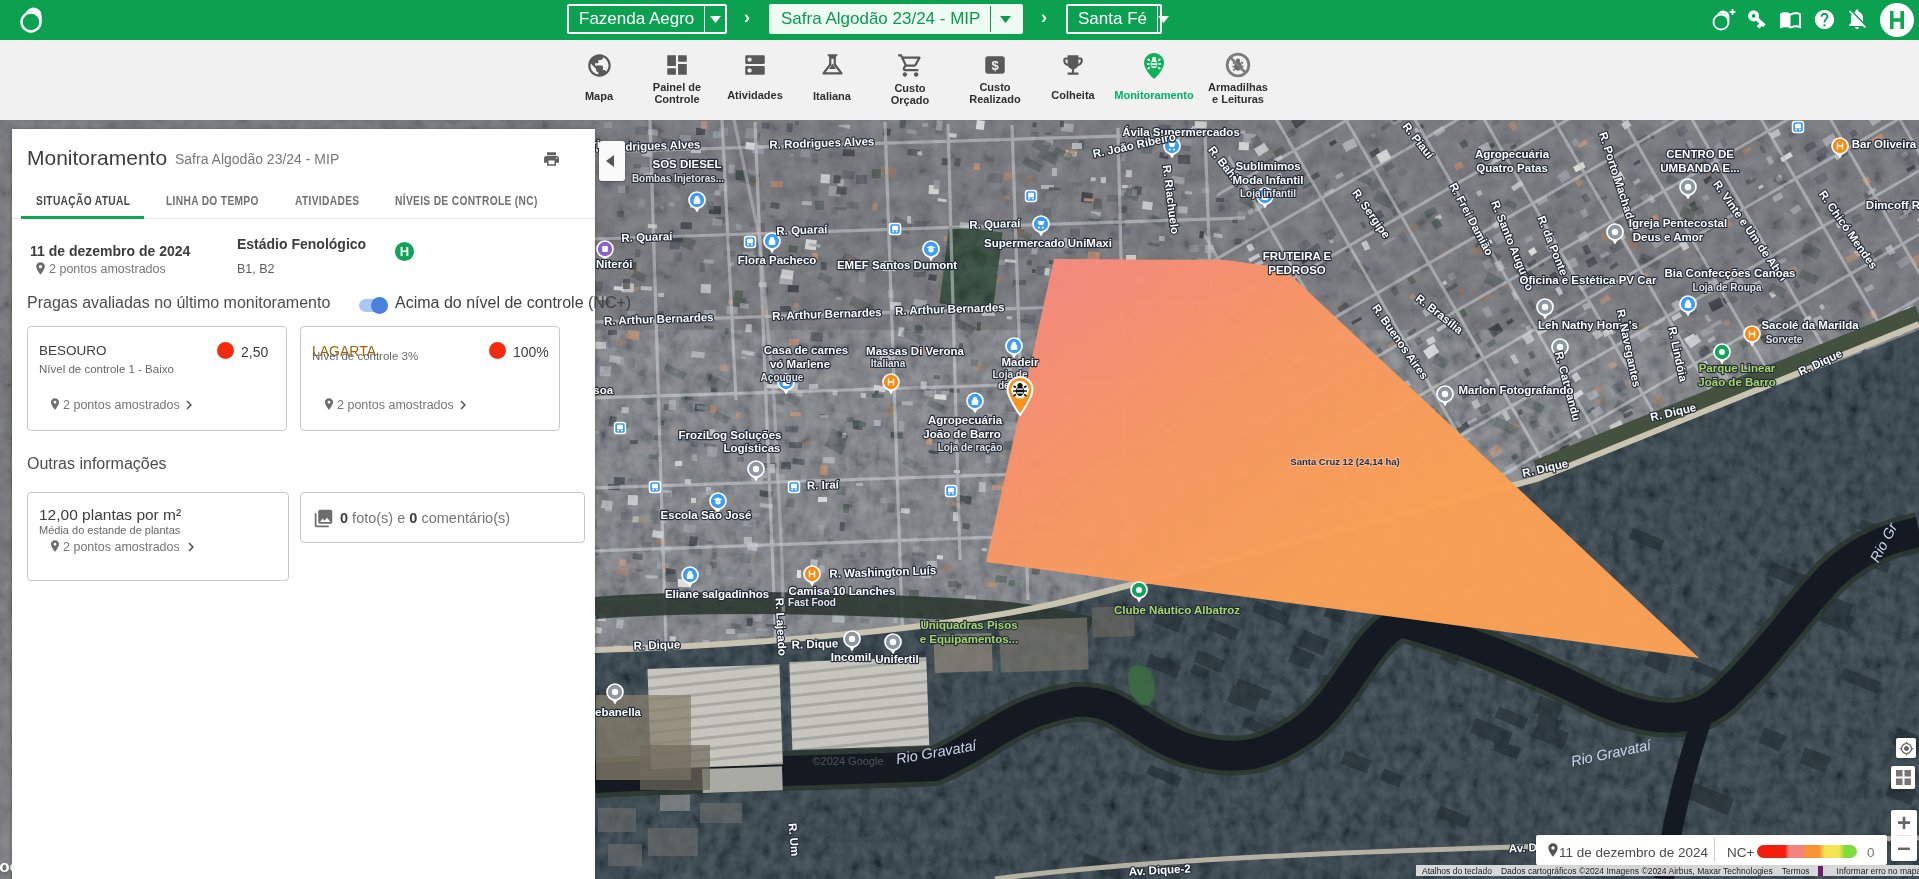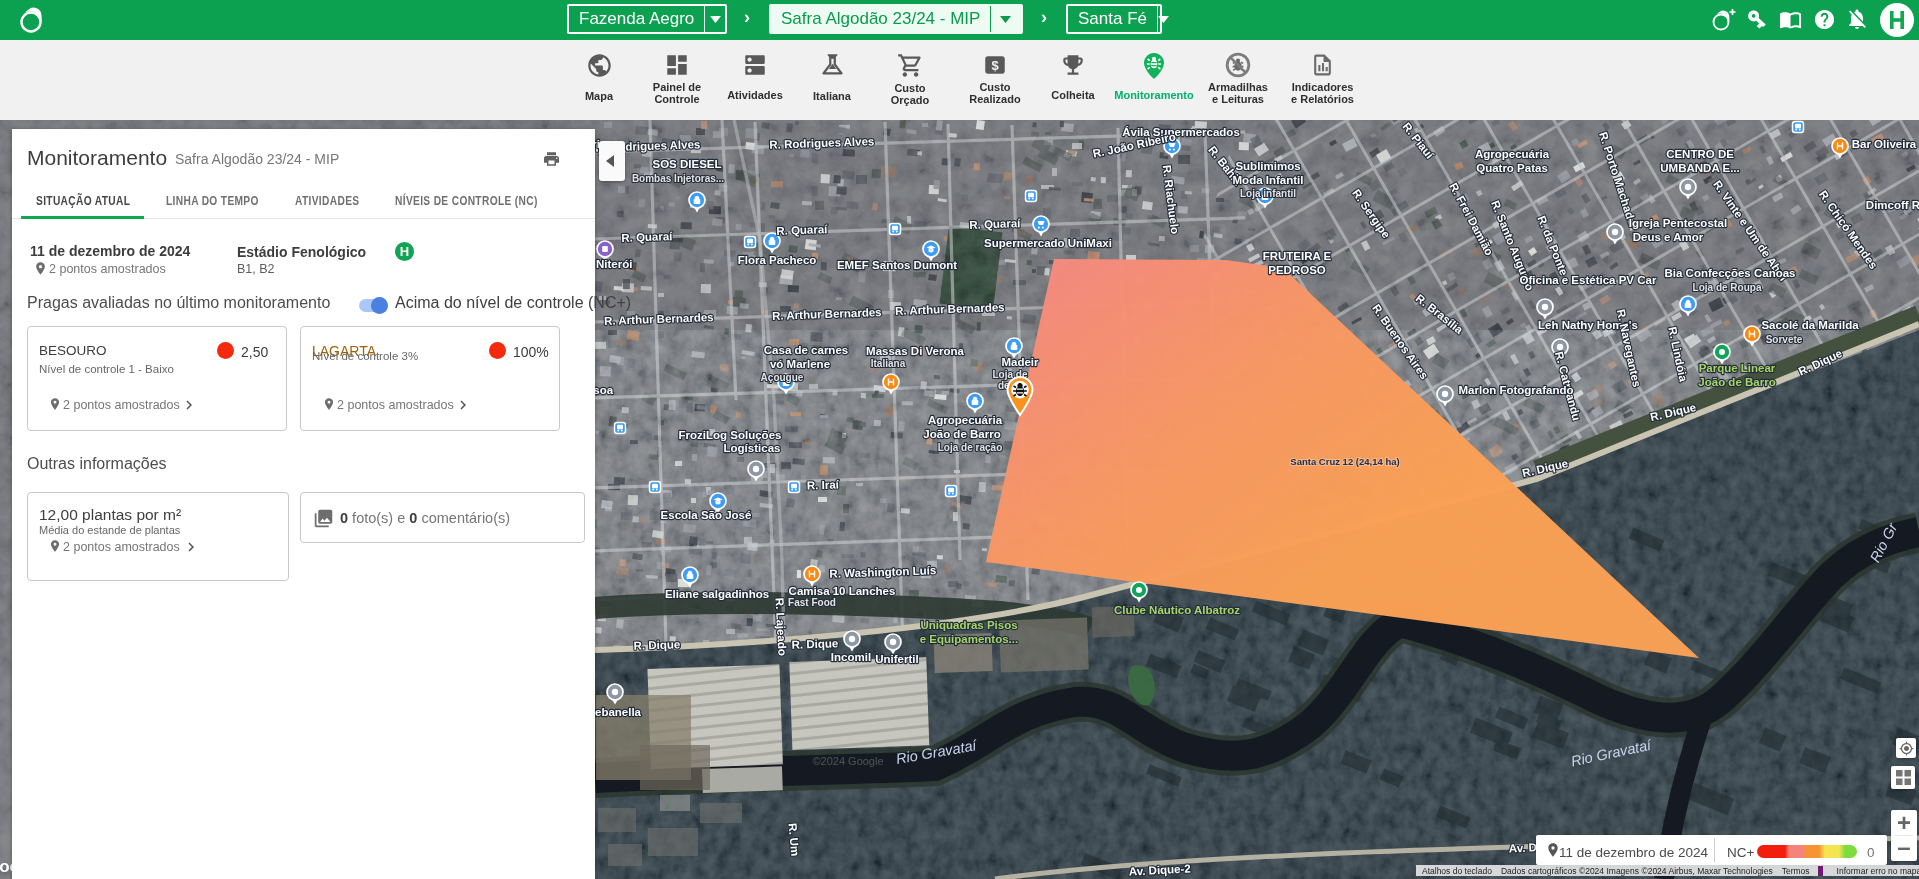--- a/index.html
+++ b/index.html
@@ -149,27 +149,20 @@
       <svg width="26" height="26" viewBox="0 0 24 24">
         <circle cx="12" cy="12" r="10" fill="none" stroke="#7d7d7d" stroke-width="2.6"></circle>
         <g fill="#6a6a6a">
           <ellipse cx="12" cy="13" rx="3.4" ry="4.2"></ellipse>
           <circle cx="12" cy="7.8" r="1.9"></circle>
           <path d="M7.2 10.5l2-1M7 13.5h2M7.6 17l1.8-1.4M16.8 10.5l-2-1M17 13.5h-2M16.4 17l-1.8-1.4" stroke="#6a6a6a" stroke-width="1.4"></path>
         </g>
         <path d="M5 5l14 14" stroke="#7d7d7d" stroke-width="2.4"></path>
       </svg>
       <div>Armadilhas<br>e Leituras</div>
-    </div>
- <div class="nav" style="left:1275px;width:95px">
-      <svg width="25" height="26" viewBox="0 0 24 24" fill="#6a6a6a">
-        <path d="M14 2H6c-1.1 0-2 .9-2 2v16c0 1.1.9 2 2 2h12c1.1 0 2-.9 2-2V8l-6-6zm4 18H6V4h7v5h5v11z"></path>
-        <path d="M8 12h2v6H8zm3.5-2h2v8h-2zm3.5 4h2v4h-2z"></path>
-      </svg>
-      <div>Indicadores<br>e Relatórios</div>
     </div>
 </div>
 <svg id="map" style="position:absolute;left:0;top:120px;z-index:1" width="1919" height="759" viewBox="0 120 1919 759">
 <defs>
  <linearGradient id="fg" x1="1070" y1="255" x2="1310" y2="580" gradientUnits="userSpaceOnUse">
    <stop offset="0" stop-color="#f58a7e"></stop>
         <stop offset="0.5" stop-color="#f79763"></stop>
         <stop offset="1" stop-color="#f9a055"></stop>
  </linearGradient>
  <filter id="nzU" x="0" y="0" width="100%" height="100%">
@@ -2244,21 +2237,21 @@
 <div class="tab" style="left:166px;color:#707070">LINHA DO TEMPO</div>
 <div class="tab" style="left:295px;color:#707070">ATIVIDADES</div>
 <div class="tab" style="left:395px;color:#707070">NÍVEIS DE CONTROLE (NC)</div>
 <div class="tabline"></div>
 <div class="tabsep"></div>
 <div class="b16" style="left:30px;top:243px">11 de dezembro de 2024</div>
 <svg width="15" height="15" viewBox="0 0 24 24" style="position:absolute;left:33px;top:261px;z-index:31" fill="#6d6d6d">
     <path d="M12 2C8.13 2 5 5.13 5 8.5c0 5.25 7 13.5 7 13.5s7-8.25 7-13.5C19 5.13 15.87 2 12 2zm0 9.5a2.5 2.5 0 110-5 2.5 2.5 0 010 5z"></path>
   </svg>
 <div class="gray14" style="left:49px;top:262px">2 pontos amostrados</div>
-<div class="b16" style="left:237px;top:244px">Estádio Fenológico</div>
+<div class="b16" style="left:237px;top:236px">Estádio Fenológico</div>
 <div class="gray14" style="left:237px;top:262px;color:#5c5c5c">B1, B2</div>
 <div class="hbadge">H</div>
 <div class="b14" style="left:27px;top:294px">Pragas avaliadas no último monitoramento</div>
 <div style="position:absolute;left:359px;top:299px;width:29px;height:13px;border-radius:7px;background:#a9c8f7;z-index:31"></div>
 <div style="position:absolute;left:371px;top:297px;width:17px;height:17px;border-radius:50%;background:#4b7fe0;z-index:32"></div>
 <div class="b14" style="left:395px;top:294px;color:#404040">Acima do nível de controle (NC+)</div>
 <div class="card" style="left:27px;top:326px;width:260px;height:105px"></div>
 <div style="position:absolute;left:39px;top:343px;font-size:13.5px;color:#3d3d3d;z-index:31">BESOURO</div>
 <div class="reddot" style="left:217px;top:342px;z-index:31"></div>
 <div style="position:absolute;left:241px;top:344px;font-size:14px;color:#3d3d3d;z-index:31">2,50</div>

